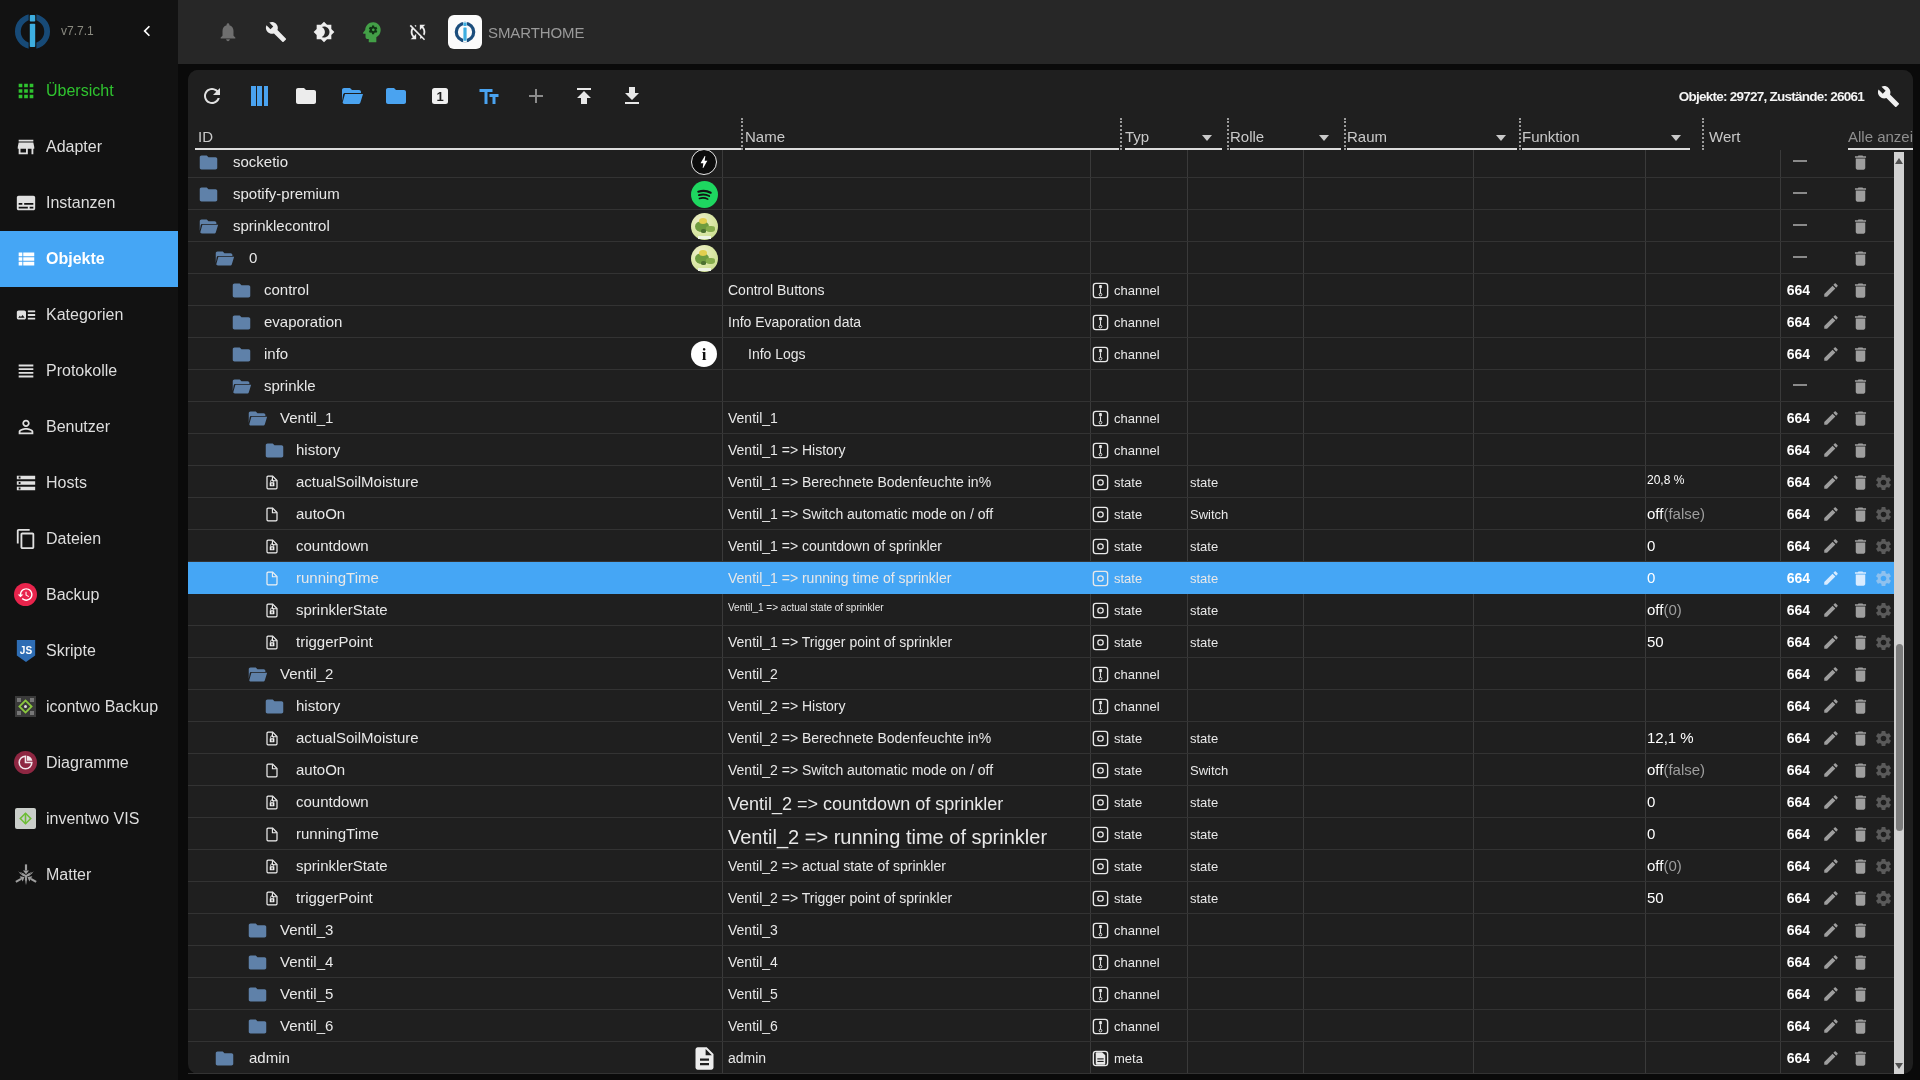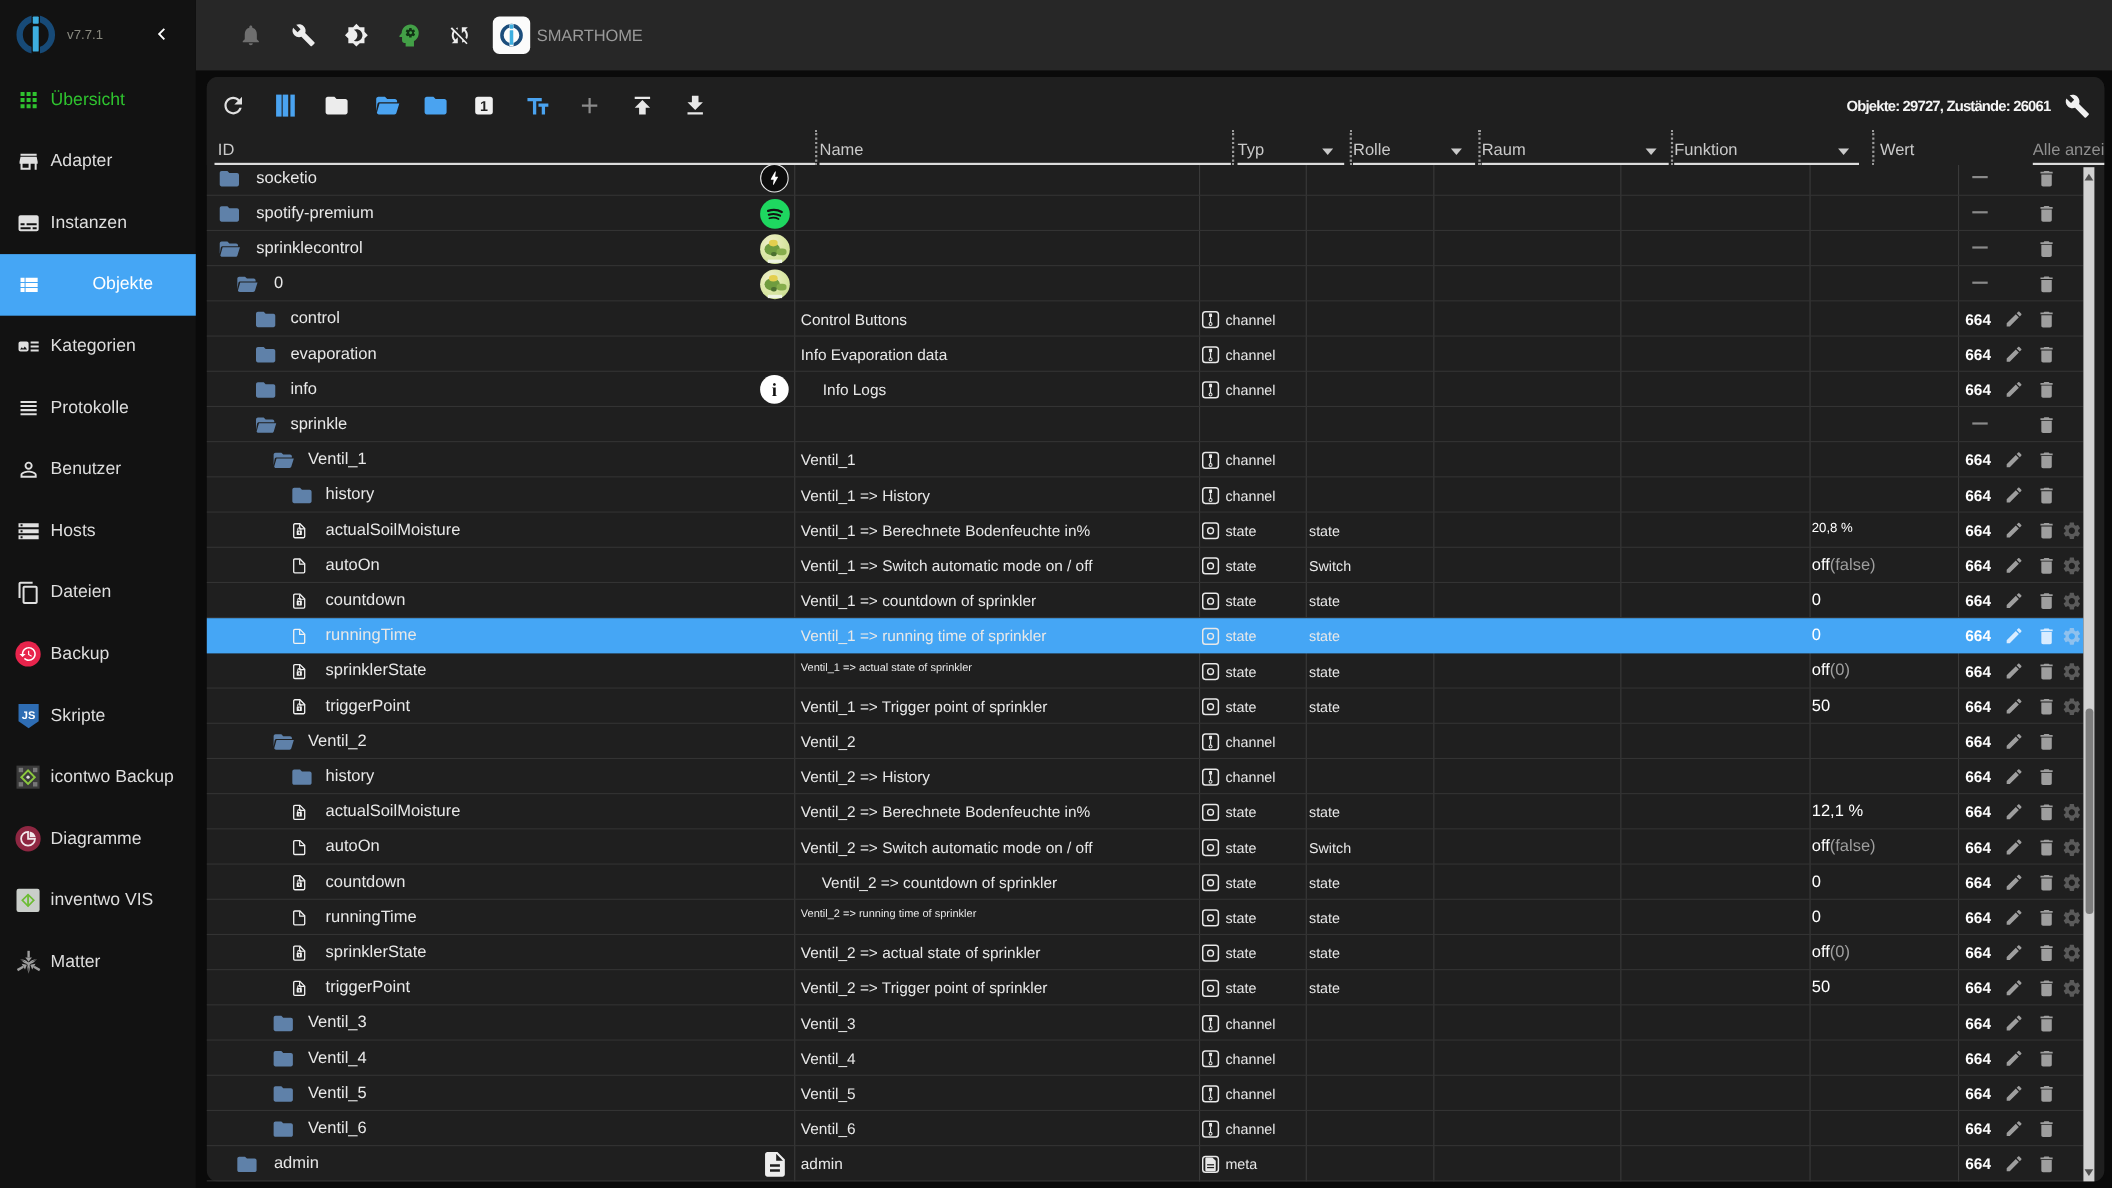--- a/index.html
+++ b/index.html
@@ -451,21 +451,21 @@
 <div class="abs" style="left:188px;top:786px;width:1706px;height:32px;border-bottom:1px solid #333333;"></div>
 <svg width="16" height="21" viewBox="0 0 24 24" style="position:absolute;left:264px;top:792px;">
       <path d="M13 2.5H6c-.8 0-1.5.7-1.5 1.5v16c0 .8.7 1.5 1.5 1.5h12c.8 0 1.5-.7 1.5-1.5V9l-6.5-6.5z" fill="none" stroke="#f2f2f2" stroke-width="1.8"></path>
       <path d="M12.6 3.2V9.4h6.2" fill="none" stroke="#f2f2f2" stroke-width="1.6"></path>
       <rect x="8.6" y="11.6" width="7" height="6.2" rx="0.8" fill="#f2f2f2"></rect>
       <path d="M9.9 11.6v-1.4a2.2 2.2 0 0 1 4.4 0v1.4" fill="none" stroke="#f2f2f2" stroke-width="1.4"></path>
       <circle cx="12.1" cy="14.2" r="1.1" fill="#222"></circle>
       <rect x="11.6" y="14.4" width="1" height="2.2" fill="#222"></rect>
     </svg>
 <div class="abs" style="left:296px;top:793px;font-size:15px;color:#e8e8e8;white-space:nowrap;">countdown</div>
-<div class="abs" style="left:747px;top:794px;font-size:14px;color:#e8e8e8;white-space:nowrap;">Ventil_2 =&gt; countdown of sprinkler</div>
+<div class="abs" style="left:728px;top:794px;font-size:18px;color:#e8e8e8;white-space:nowrap;">Ventil_2 =&gt; countdown of sprinkler</div>
 <svg class="abs" style="left:1091px;top:793px;" width="19" height="19" viewBox="0 0 24 24">
       <rect x="3" y="3" width="18" height="18" rx="3.2" fill="none" stroke="#e8e8e8" stroke-width="1.7"></rect>
       <circle cx="12" cy="12" r="3.4" fill="none" stroke="#e8e8e8" stroke-width="1.6"></circle>
     </svg>
 <div class="abs" style="left:1114px;top:795px;font-size:13px;color:#e8e8e8;">state</div>
 <div class="abs" style="left:1190px;top:795px;font-size:13px;color:#e8e8e8;">state</div>
 <div class="abs" style="left:1647px;top:793px;font-size:15px;color:#fff;white-space:nowrap;">0</div>
 <div class="abs" style="left:1770px;top:794px;width:40px;text-align:right;font-size:14px;font-weight:700;color:#fff;">664</div>
 <svg width="18" height="18" viewBox="0 0 24 24" style="position:absolute;left:1822px;top:793px;">
       <path d="M3 17.25V21h3.75L17.81 9.94l-3.75-3.75L3 17.25zM20.71 7.04c.39-.39.39-1.02 0-1.41l-2.34-2.34c-.39-.39-1.02-.39-1.41 0l-1.83 1.83 3.75 3.75 1.83-1.83z" fill="#9e9e9e"></path>
@@ -475,21 +475,21 @@
     </svg>
 <svg width="19" height="19" viewBox="0 0 24 24" style="position:absolute;left:1874px;top:793px;">
       <path d="M19.14 12.94c.04-.3.06-.61.06-.94 0-.32-.02-.64-.07-.94l2.03-1.58c.18-.14.23-.41.12-.61l-1.92-3.32c-.12-.22-.37-.29-.59-.22l-2.39.96c-.5-.38-1.03-.7-1.62-.94l-.36-2.54c-.04-.24-.24-.41-.48-.41h-3.84c-.24 0-.43.17-.47.41l-.36 2.54c-.59.24-1.13.57-1.62.94l-2.39-.96c-.22-.08-.47 0-.59.22L2.74 8.87c-.12.21-.08.47.12.61l2.03 1.58c-.05.3-.09.63-.09.94s.02.64.07.94l-2.03 1.58c-.18.14-.23.41-.12.61l1.92 3.32c.12.22.37.29.59.22l2.39-.96c.5.38 1.03.7 1.62.94l.36 2.54c.05.24.24.41.48.41h3.84c.24 0 .44-.17.47-.41l.36-2.54c.59-.24 1.13-.56 1.62-.94l2.39.96c.22.08.47 0 .59-.22l1.92-3.32c.12-.22.07-.47-.12-.61l-2.01-1.58zM12 15.6c-1.98 0-3.6-1.62-3.6-3.6s1.62-3.6 3.6-3.6 3.6 1.62 3.6 3.6-1.62 3.6-3.6 3.6z" fill="#5a5a5a"></path>
     </svg>
 <div class="abs" style="left:188px;top:818px;width:1706px;height:32px;border-bottom:1px solid #333333;"></div>
 <svg width="16" height="21" viewBox="0 0 24 24" style="position:absolute;left:264px;top:824px;">
       <path d="M13 2.5H6c-.8 0-1.5.7-1.5 1.5v16c0 .8.7 1.5 1.5 1.5h12c.8 0 1.5-.7 1.5-1.5V9l-6.5-6.5z" fill="none" stroke="#f2f2f2" stroke-width="1.8"></path>
       <path d="M12.6 3.2V9.4h6.2" fill="none" stroke="#f2f2f2" stroke-width="1.6"></path>
     </svg>
 <div class="abs" style="left:296px;top:825px;font-size:15px;color:#e8e8e8;white-space:nowrap;">runningTime</div>
-<div class="abs" style="left:728px;top:826px;font-size:10px;color:#e8e8e8;white-space:nowrap;">Ventil_2 =&gt; running time of sprinkler</div>
+<div class="abs" style="left:728px;top:826px;font-size:20px;color:#e8e8e8;white-space:nowrap;">Ventil_2 =&gt; running time of sprinkler</div>
 <svg class="abs" style="left:1091px;top:825px;" width="19" height="19" viewBox="0 0 24 24">
       <rect x="3" y="3" width="18" height="18" rx="3.2" fill="none" stroke="#e8e8e8" stroke-width="1.7"></rect>
       <circle cx="12" cy="12" r="3.4" fill="none" stroke="#e8e8e8" stroke-width="1.6"></circle>
     </svg>
 <div class="abs" style="left:1114px;top:827px;font-size:13px;color:#e8e8e8;">state</div>
 <div class="abs" style="left:1190px;top:827px;font-size:13px;color:#e8e8e8;">state</div>
 <div class="abs" style="left:1647px;top:825px;font-size:15px;color:#fff;white-space:nowrap;">0</div>
 <div class="abs" style="left:1770px;top:826px;width:40px;text-align:right;font-size:14px;font-weight:700;color:#fff;">664</div>
 <svg width="18" height="18" viewBox="0 0 24 24" style="position:absolute;left:1822px;top:825px;">
       <path d="M3 17.25V21h3.75L17.81 9.94l-3.75-3.75L3 17.25zM20.71 7.04c.39-.39.39-1.02 0-1.41l-2.34-2.34c-.39-.39-1.02-.39-1.41 0l-1.83 1.83 3.75 3.75 1.83-1.83z" fill="#9e9e9e"></path>
@@ -780,21 +780,21 @@
     </svg>
 <div class="abs" style="left:46px;top:138px;font-size:16px;font-weight:400;color:#dedede;">Adapter</div>
 <svg width="22" height="22" viewBox="0 0 24 24" style="position:absolute;left:15px;top:192px;">
       <path d="M20 4H4c-1.1 0-2 .9-2 2v12c0 1.1.9 2 2 2h16c1.1 0 2-.9 2-2V6c0-1.1-.9-2-2-2zM4 12h4v2H4v-2zm10 6H4v-2h10v2zm6 0h-4v-2h4v2zm0-4H10v-2h10v2z" fill="#e0e0e0"></path>
     </svg>
 <div class="abs" style="left:46px;top:194px;font-size:16px;font-weight:400;color:#dedede;">Instanzen</div>
 <div class="abs" style="left:0;top:231px;width:178px;height:56px;background:#45a6f5;"></div>
 <svg width="22" height="22" viewBox="0 0 24 24" style="position:absolute;left:15px;top:248px;">
       <path d="M4 14h4v-4H4v4zm0 5h4v-4H4v4zM4 9h4V5H4v4zm5 5h12v-4H9v4zm0 5h12v-4H9v4zM9 5v4h12V5H9z" fill="#ffffff"></path>
     </svg>
-<div class="abs" style="left:46px;top:250px;font-size:16px;font-weight:400;color:#ffffff;margin-left:38px;">Objekte</div>
+<div class="abs" style="left:46px;top:250px;font-size:16px;font-weight:700;color:#ffffff;">Objekte</div>
 <svg width="22" height="22" viewBox="0 0 24 24" style="position:absolute;left:15px;top:304px;">
       <path d="M22 13h-8v-2h8v2zm0-6h-8v2h8V7zm-8 10h8v-2h-8v2zm-2-8v6c0 1.1-.9 2-2 2H4c-1.1 0-2-.9-2-2V9c0-1.1.9-2 2-2h6c1.1 0 2 .9 2 2zm-1.5 6l-2.25-3-1.75 2.26-1.25-1.51L3.5 15h7z" fill="#e0e0e0"></path>
     </svg>
 <div class="abs" style="left:46px;top:306px;font-size:16px;font-weight:400;color:#dedede;">Kategorien</div>
 <svg width="22" height="22" viewBox="0 0 24 24" style="position:absolute;left:15px;top:360px;">
       <path d="M4 15h16v-2H4v2zm0 4h16v-2H4v2zm0-8h16v-2H4v2zm0-6v2h16V5H4z" fill="#e0e0e0"></path>
     </svg>
 <div class="abs" style="left:46px;top:362px;font-size:16px;font-weight:400;color:#dedede;">Protokolle</div>
 <svg width="22" height="22" viewBox="0 0 24 24" style="position:absolute;left:15px;top:416px;">
       <path d="M12 5.9c1.16 0 2.1.94 2.1 2.1s-.94 2.1-2.1 2.1S9.9 9.16 9.9 8s.94-2.1 2.1-2.1m0 9c2.97 0 6.1 1.46 6.1 2.1v1.1H5.9V17c0-.64 3.13-2.1 6.1-2.1M12 4C9.79 4 8 5.79 8 8s1.79 4 4 4 4-1.79 4-4-1.79-4-4-4zm0 9c-2.67 0-8 1.34-8 4v3h16v-3c0-2.66-5.33-4-8-4z" fill="#e0e0e0"></path>

